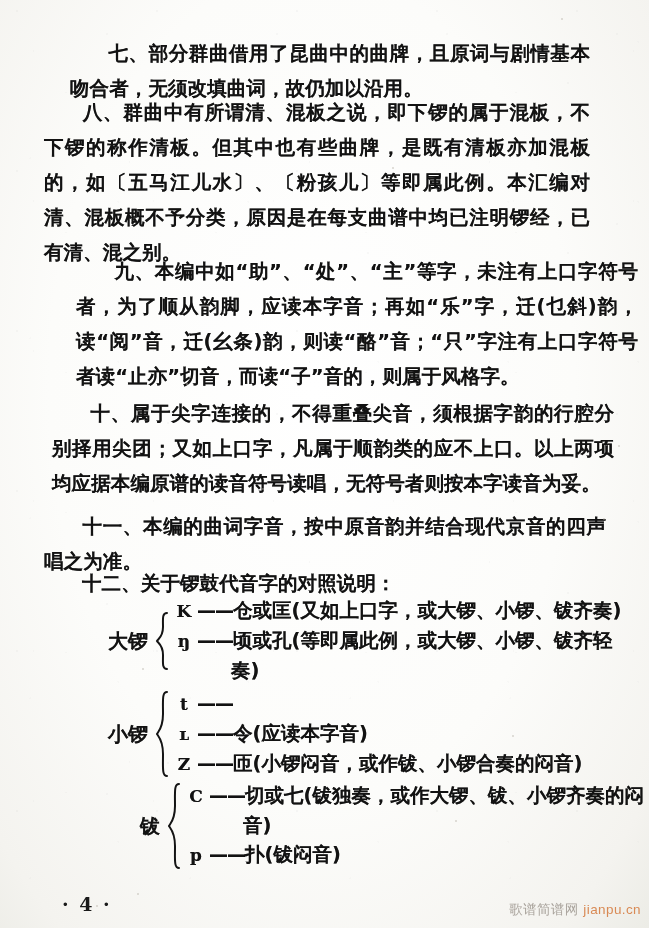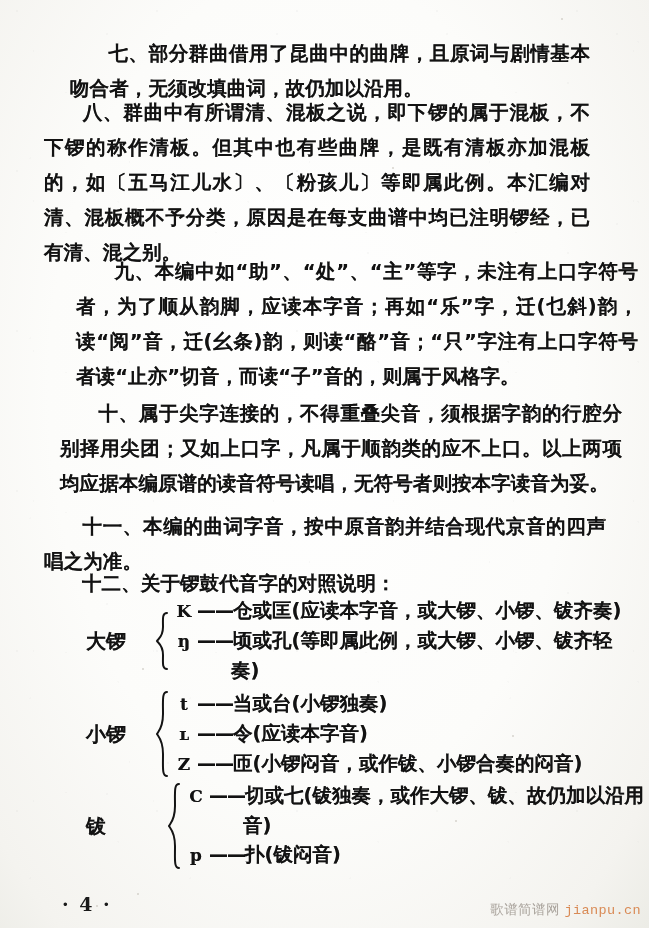--- a/index.html
+++ b/index.html
@@ -75,21 +75,21 @@
   }
   .grp {
     display: flex;
     align-items: center;
     margin-bottom: 2px;
   }
   .grp-label {
     width: 62px;
     flex: 0 0 62px;
     font-size: 20px;
-    text-align: left;
+    text-align: right;
     padding-right: 5px;
     line-height: 1.2;
   }
   .brace {
     flex: 0 0 18px;
     font-size: 20px;
     display: flex;
     align-items: center;
     justify-content: center;
     color: #141414;
@@ -131,21 +131,21 @@
   }
   .watermark {
     position: absolute;
     right: 8px;
     top: 901px;
     font-size: 13.5px;
     letter-spacing: .4px;
     white-space: nowrap;
   }
   .wm-cn { color: #a9a39c; font-family: Liberation Serif, serif; }
-  .wm-en { color: #d98a55; font-family: Liberation Mono, monospace; }
+  .wm-en { color: #d98a55; font-family: Liberation Sans, sans-serif; }
 
   
   .speck {
     position: absolute;
     background: #b9b4ac;
     border-radius: 50%;
     opacity: .55;
   }
 </style>
 </head>
@@ -161,21 +161,21 @@
     </div>
 
     <div class="para" style="left:44px; top:95px; width:546px;">
       <span class="ind"></span><span>八、群曲中有所谓清、混板之说，即下锣的属于混板，不下锣的称作清板。但其中也有些曲牌，是既有清板亦加混板的，如〔五马江儿水〕、〔粉孩儿〕等即属此例。本汇编对清、混板概不予分类，原因是在每支曲谱中均已注明锣经，已有清、混之别。</span>
     </div>
 
     <div class="para" style="left:44px; top:254px; width:562px;margin-left:32px;">
       <span class="ind"></span><span>九、本编中如“助”、“处”、“主”等字，未注有上口字符号者，为了顺从韵脚，应读本字音；再如“乐”字，迁(乜斜)韵，读“阅”音，迁(幺条)韵，则读“酪”音；“只”字注有上口字符号者读“止亦”切音，而读“子”音的，则属于风格字。</span>
     </div>
 
-    <div class="para" style="left:60px; top:396px; width:562px;font-family:Liberation Serif, serif;">
+    <div class="para" style="left:52px; top:396px; width:562px;font-family:Liberation Serif, serif;">
       <span class="ind"></span><span>十、属于尖字连接的，不得重叠尖音，须根据字韵的行腔分别择用尖团；又如上口字，凡属于顺韵类的应不上口。以上两项均应据本编原谱的读音符号读唱，无符号者则按本字读音为妥。</span>
     </div>
 
     <div class="para" style="left:44px; top:509px; width:562px;">
       <span class="ind"></span><span>十一、本编的曲词字音，按中原音韵并结合现代京音的四声唱之为准。</span>
     </div>
 
     <div class="para" style="left:44px; top:566px; width:562px;">
       <span class="ind"></span><span>十二、关于锣鼓代音字的对照说明：</span>
     </div>
@@ -186,21 +186,21 @@
         <div class="grp-label">大锣</div>
         <div class="brace">
           <svg width="14" height="60" viewBox="0 0 14 60" aria-hidden="true">
             <path d="M12 2 C7 2 8 8 8 16 C8 26 3 28 2 30 C3 32 8 34 8 44 C8 52 7 58 12 58" fill="none" stroke="#141414" stroke-width="2" stroke-linecap="round"></path>
           </svg>
         </div>
         <div class="rows">
           <div class="row">
             <span class="sym">K</span>
             <span class="dash">——</span>
-            <span class="rtext">仓或匡(应读本字音，或大锣、小锣、钹齐奏)</span>
+            <span class="rtext">仓或匡(又如上口字，或大锣、小锣、钹齐奏)</span>
           </div>
           <div class="row">
             <span class="sym">ŋ</span>
             <span class="dash">——</span>
             <span class="rtext">顷或孔(等即属此例，或大锣、小锣、钹齐轻</span>
           </div>
           <div class="row cont">
             <span class="rtext">奏)</span>
           </div>
         </div>
@@ -210,21 +210,20 @@
         <div class="grp-label">小锣</div>
         <div class="brace">
           <svg width="14" height="88" viewBox="0 0 14 88" aria-hidden="true">
             <path d="M12 2 C7 2 8 10 8 24 C8 38 3 42 2 44 C3 46 8 50 8 64 C8 78 7 86 12 86" fill="none" stroke="#141414" stroke-width="2" stroke-linecap="round"></path>
           </svg>
         </div>
         <div class="rows">
           <div class="row">
             <span class="sym">t</span>
             <span class="dash">——</span>
-            <span class="rtext">当或台(小锣独奏)</span>
           </div>
           <div class="row">
             <span class="sym">ʟ</span>
             <span class="dash">——</span>
             <span class="rtext">令(应读本字音)</span>
           </div>
           <div class="row">
             <span class="sym">Z</span>
             <span class="dash">——</span>
             <span class="rtext">匝(小锣闷音，或作钹、小锣合奏的闷音)</span>
@@ -236,21 +235,21 @@
         <div class="grp-label" style="width:74px; flex:0 0 74px;">钹</div>
         <div class="brace">
           <svg width="14" height="88" viewBox="0 0 14 88" aria-hidden="true">
             <path d="M12 2 C7 2 8 10 8 24 C8 38 3 42 2 44 C3 46 8 50 8 64 C8 78 7 86 12 86" fill="none" stroke="#141414" stroke-width="2" stroke-linecap="round"></path>
           </svg>
         </div>
         <div class="rows">
           <div class="row">
             <span class="sym">C</span>
             <span class="dash">——</span>
-            <span class="rtext">切或七(钹独奏，或作大锣、钹、故仍加以沿用</span>
+            <span class="rtext">切或七(钹独奏，或作大锣、钹、小锣齐奏的闷</span>
           </div>
           <div class="row cont">
             <span class="rtext">音)</span>
           </div>
           <div class="row">
             <span class="sym">p</span>
             <span class="dash">——</span>
             <span class="rtext">扑(钹闷音)</span>
           </div>
         </div>

